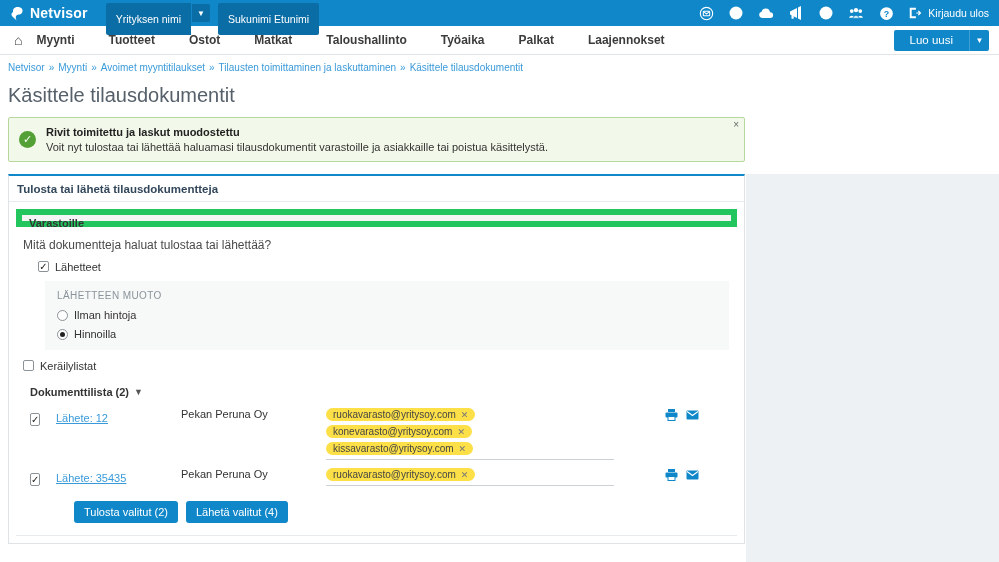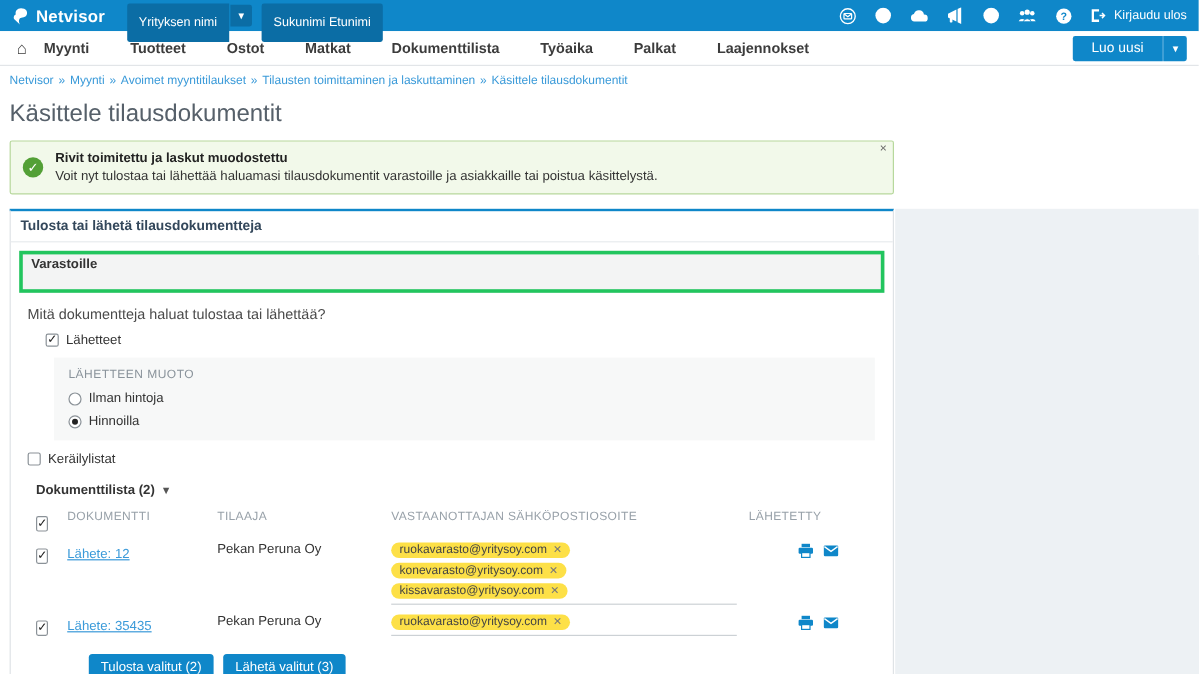--- a/index.html
+++ b/index.html
@@ -46,22 +46,22 @@
   .alert-body { font-size:11px; color:#333; }
   .alert-close { position:absolute; top:2px; right:5px; font-size:10px; color:#666; cursor:pointer; line-height:1; }
 
   
   .canvas { display:flex; align-items:stretch; height:411px; margin-top:12px; }
   .canvas-left { width:746px; background:#fff; }
   .canvas-right { flex:1; background:#edf1f4; }
   .panel { margin-left:8px; width:737px; background:#fff; border:1px solid #dfe3e6; border-top:2px solid #0f87c9; }
   .panel-header { font-size:11.5px; font-weight:bold; color:#33475b; padding:7px 8px 6px 8px; border-bottom:1px solid #e8ebee; }
   .panel-body { padding:7px 7px 0 7px; }
-  .section-bar { background:#f3f4f4; border:3px solid #22c55e; font-size:11px; font-weight:bold; color:#333;
-    padding:3px 7px; height:35px; line-height:11px; }
+  .section-bar { background:#f3f4f4; border:6px solid #22c55e; font-size:11px; font-weight:bold; color:#333;
+    padding:3px 7px; height:17px; line-height:11px; }
   .question { font-size:12px; color:#4a4a4a; margin:11px 0 9px 7px; }
 
   .check-row { display:flex; gap:6px; margin:0 0 8px 22px; font-size:11px; color:#333; cursor:pointer; }
   .checkbox { width:11px; height:11px; border:1px solid #8b9298; border-radius:2px; background:#fff; font-size:10px;
     line-height:9px; text-align:center; color:#222; flex:none; }
   .checkbox.checked::before { content:"\2713"; font-weight:bold; }
   .radio { width:11px; height:11px; border:1px solid #8b9298; border-radius:50%; background:#fff; position:relative; flex:none; }
   .radio.selected::before { content:""; position:absolute; left:2px; top:2px; width:5px; height:5px; border-radius:50%; background:#222; }
 
   .gray-box { background:#f7f8f8; margin:8px 0 10px 29px; width:684px; padding:9px 12px 10px 12px; }
@@ -168,21 +168,21 @@
   </div>
 </div>
 
 <div class="navbar">
   <span class="nav-home">⌂</span>
   <div class="nav-items" id="nav-items">
       <span class="nav-item">Myynti</span>
       <span class="nav-item">Tuotteet</span>
       <span class="nav-item">Ostot</span>
       <span class="nav-item">Matkat</span>
-      <span class="nav-item">Dokumenttilista</span>
+      <span class="nav-item">Taloushallinto</span>
       <span class="nav-item">Työaika</span>
       <span class="nav-item">Palkat</span>
       <span class="nav-item">Laajennokset</span>
     </div>
   <div class="nav-right">
     <div class="btn-create">Luo uusi</div>
     <div class="btn-create-caret">▼</div>
   </div>
 </div>
 
@@ -230,27 +230,20 @@
           <span class="checkbox"></span>
           <span>Keräilylistat</span>
         </div>
 
         <div class="doclist-label">
           <span>Dokumenttilista (2)</span>
           <span class="chev">▼</span>
         </div>
 
         <div class="doc-table">
-          <div class="tr th-row">
-            <div class="col-cb"><span class="checkbox checked"></span></div>
-            <div class="col-doc th">DOKUMENTTI</div>
-            <div class="col-ord th">TILAAJA</div>
-            <div class="col-mail th">VASTAANOTTAJAN SÄHKÖPOSTIOSOITE</div>
-            <div class="col-sent th">LÄHETETTY</div>
-          </div>
           <div id="table-rows">
               <div class="tr data-row">
                 <div class="col-cb"><span class="checkbox checked"></span></div>
                 <div class="col-doc"><a class="doc-link">Lähete: 12</a></div>
                 <div class="col-ord cell-text">Pekan Peruna Oy</div>
                 <div class="col-mail">
                   <div class="mail-cell">
                     <span class="tag">
                       <span>ruokavarasto@yritysoy.com</span>
                       <span class="x">✕</span>
@@ -311,21 +304,21 @@
                       </svg>
                     </span>
                   </div>
                 </div>
               </div>
             </div>
         </div>
 
         <div class="btn-row">
           <button class="btn-blue">Tulosta valitut (2)</button>
-          <button class="btn-blue">Lähetä valitut (3)</button>
+          <button class="btn-blue">Lähetä valitut (4)</button>
         </div>
 
         <hr class="divider">
 
       </div>
     </div>
   </div>
   <div class="canvas-right"></div>
 </div>
 

